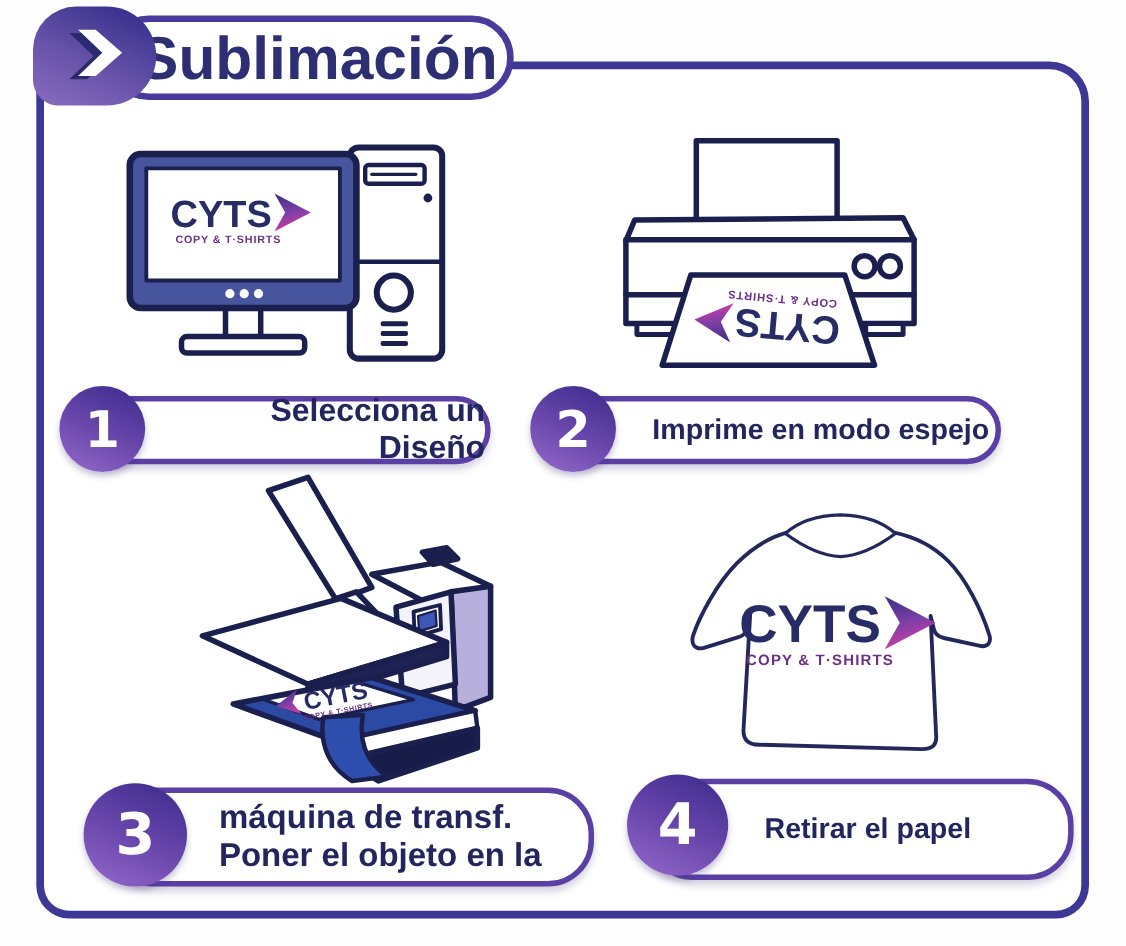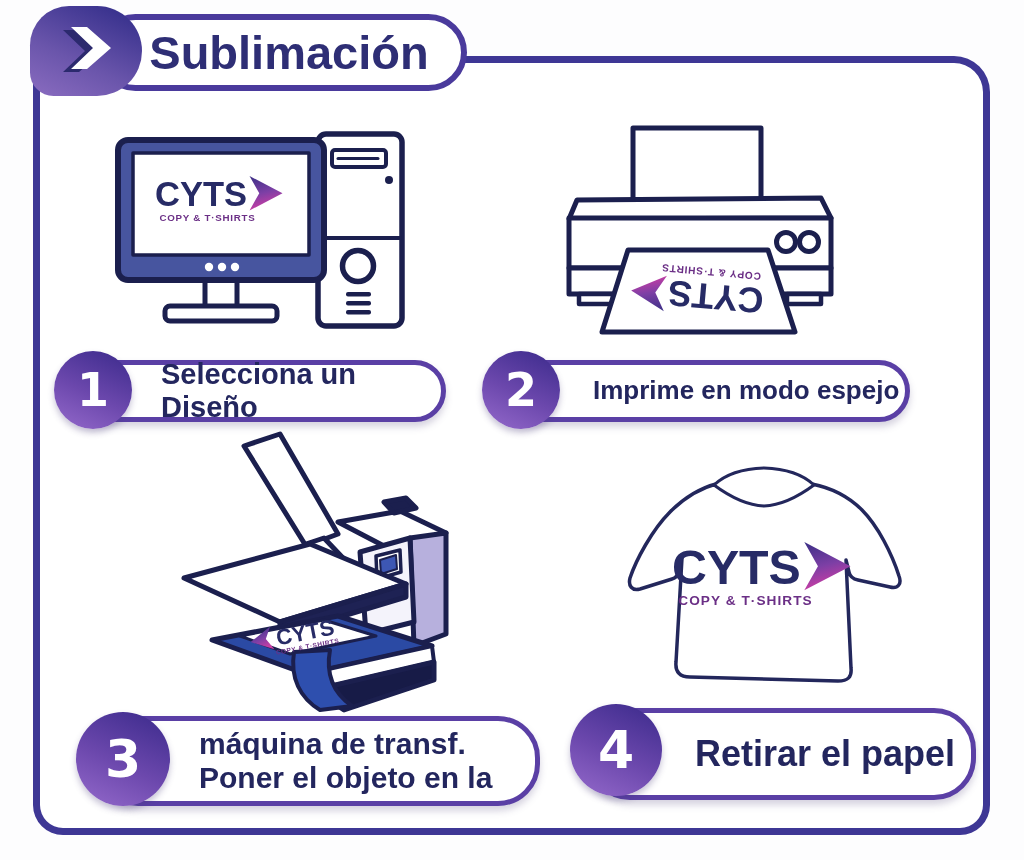--- a/index.html
+++ b/index.html
@@ -19,48 +19,48 @@
     background:linear-gradient(205deg,#36308c 8%,#6a55ab 60%,#8a6cc0 100%);
     border-radius:40px 46px 46px 24px;z-index:3;
     display:flex;align-items:center;justify-content:center;
   }
   .title-pill{
     position:absolute;left:97px;top:14px;width:370px;height:77px;
     box-sizing:border-box;background:#ffffff;border:6px solid #4a3a9c;
     border-radius:44px;z-index:2;display:flex;align-items:center;justify-content:center;
   }
   .title-pill h1{
-    margin:0;padding-left:14px;font-size:47px;font-weight:bold;color:#2e2e75;letter-spacing:0px;
+    margin:0;padding-left:14px;font-size:55px;font-weight:bold;color:#2e2e75;letter-spacing:0px;
   }
   
   .step-pill{
     position:absolute;box-sizing:border-box;background:#ffffff;
     border:5px solid #5a3fa5;border-radius:42px;z-index:2;
     display:flex;flex-direction:column;justify-content:center;
     box-shadow:0 5px 7px rgba(90,80,130,.25);
   }
   .step-pill span{display:block;font-weight:bold;color:#23265e;line-height:1.15;}
   .step-num{
     position:absolute;border-radius:50%;z-index:3;
     background:linear-gradient(205deg,#432f91 10%,#6c48ad 55%,#9066c8 95%);
     color:#ffffff;font-weight:bold;display:flex;align-items:center;justify-content:center;
     font-family:"DejaVu Sans","Liberation Sans",sans-serif;
     box-shadow:0 4px 6px rgba(70,55,120,.3);
   }
   #pill-1{left:68px;top:360px;width:378px;height:62px;padding-left:88px;}
-  #pill-1 span{font-size:29px;}
+  #pill-1 span{font-size:29px;text-align:right;}
   #num-1{left:54px;top:351px;width:78px;height:78px;font-size:46px;}
   #pill-2{left:498px;top:360px;width:412px;height:62px;padding-left:90px;}
   #pill-2 span{font-size:26px;}
   #num-2{left:482px;top:351px;width:78px;height:78px;font-size:46px;}
   #pill-3{left:96px;top:716px;width:444px;height:90px;padding-left:98px;}
   #pill-3 span{font-size:30px;}
   #num-3{left:76px;top:712px;width:94px;height:94px;font-size:52px;}
   #pill-4{left:588px;top:708px;width:388px;height:92px;padding-left:102px;}
-  #pill-4 span{font-size:36px;}
+  #pill-4 span{font-size:26px;}
   #num-4{left:570px;top:704px;width:92px;height:92px;font-size:52px;}
   
   figure.illus{position:absolute;margin:0;z-index:2;}
   #illus-computer{left:110px;top:120px;}
   #illus-printer{left:555px;top:120px;}
   #illus-press{left:148px;top:426px;}
   #illus-tshirt{left:606px;top:450px;}
   .ill-stroke{stroke:#1b1f4e;stroke-linejoin:round;stroke-linecap:round;}
   .logo-main{font-family:"Liberation Sans",sans-serif;font-weight:bold;fill:#272b66;}
   .logo-tag{font-family:"Liberation Sans",sans-serif;font-weight:bold;fill:#6b2f86;letter-spacing:1px;}

